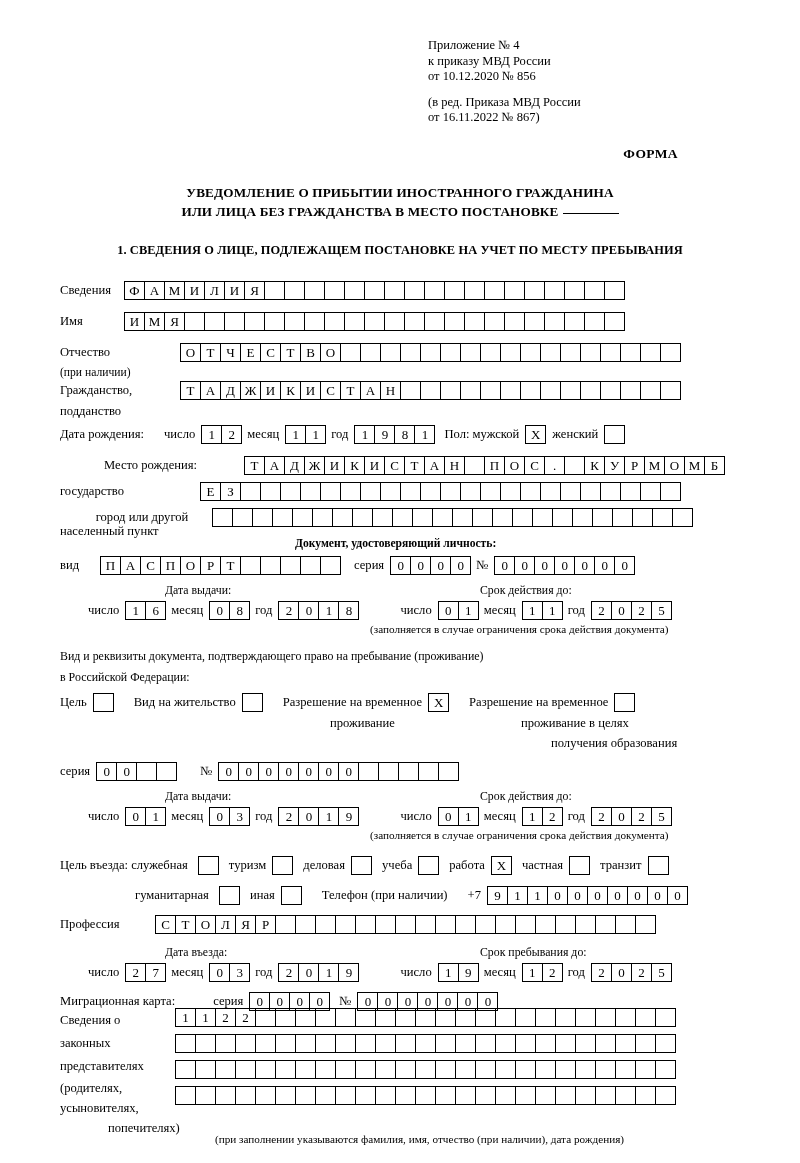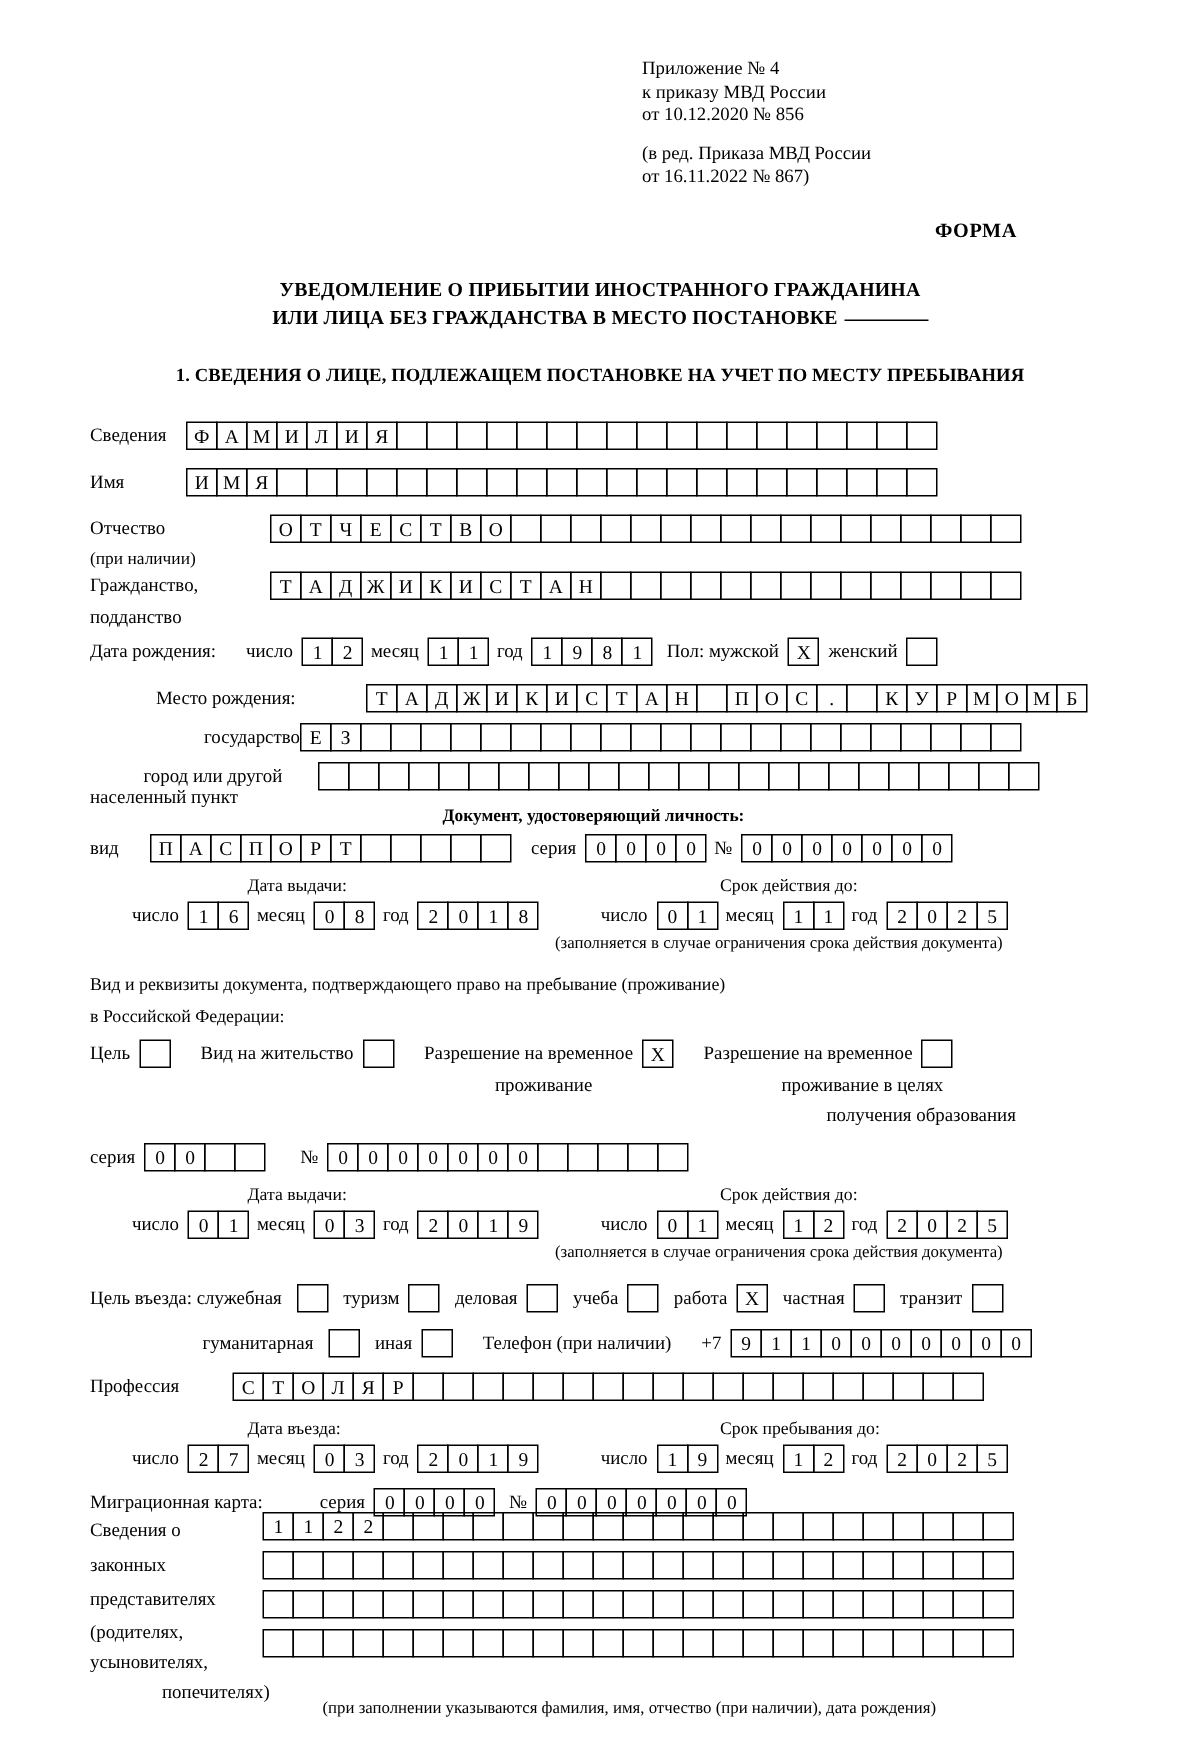--- a/index.html
+++ b/index.html
@@ -329,21 +329,21 @@
         <span class="bx">К</span>
         <span class="bx">У</span>
         <span class="bx">Р</span>
         <span class="bx">М</span>
         <span class="bx">О</span>
         <span class="bx">М</span>
         <span class="bx">Б</span>
       </span>
   </div>
   <div class="row" style="top:482px; left:60px;">
-    <span class="lbl" style="width:140px; display:inline-block;text-align:right;">государство</span>
+    <span class="lbl" style="width:140px; display:inline-block;">государство</span>
     <span class="boxes" id="birthplace-row2">
         <span class="bx">Е</span>
         <span class="bx">З</span>
         <span class="bx"></span>
         <span class="bx"></span>
         <span class="bx"></span>
         <span class="bx"></span>
         <span class="bx"></span>
         <span class="bx"></span>
         <span class="bx"></span>

